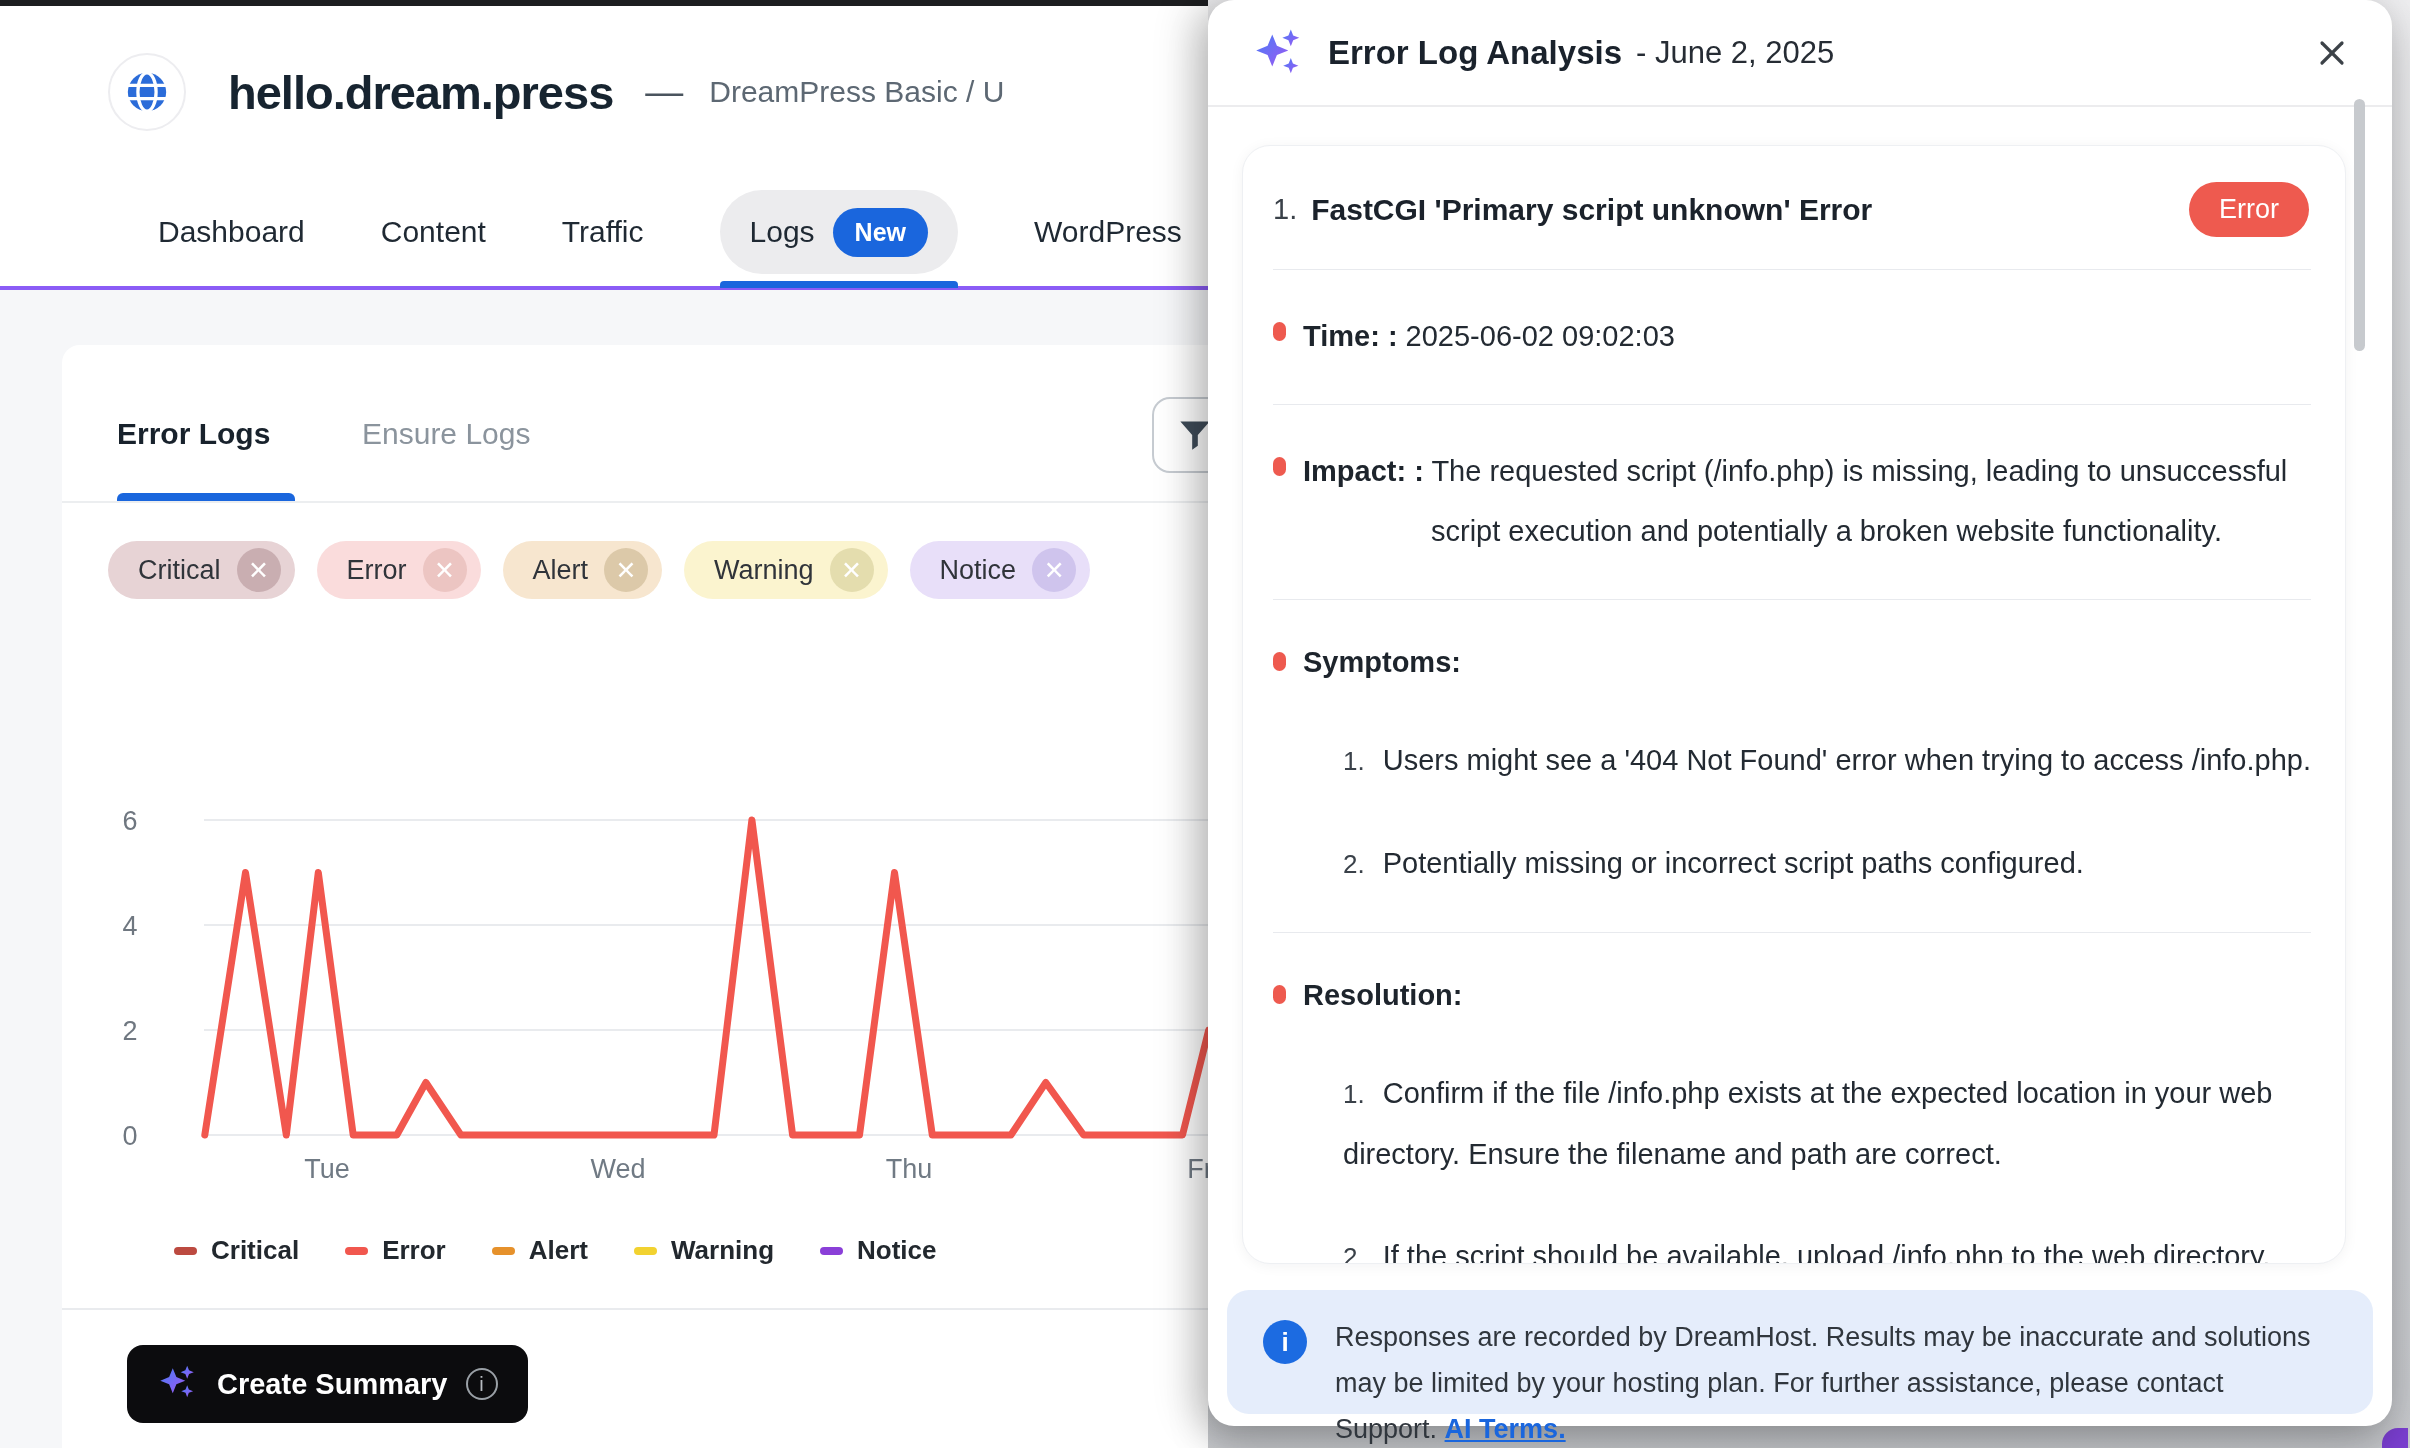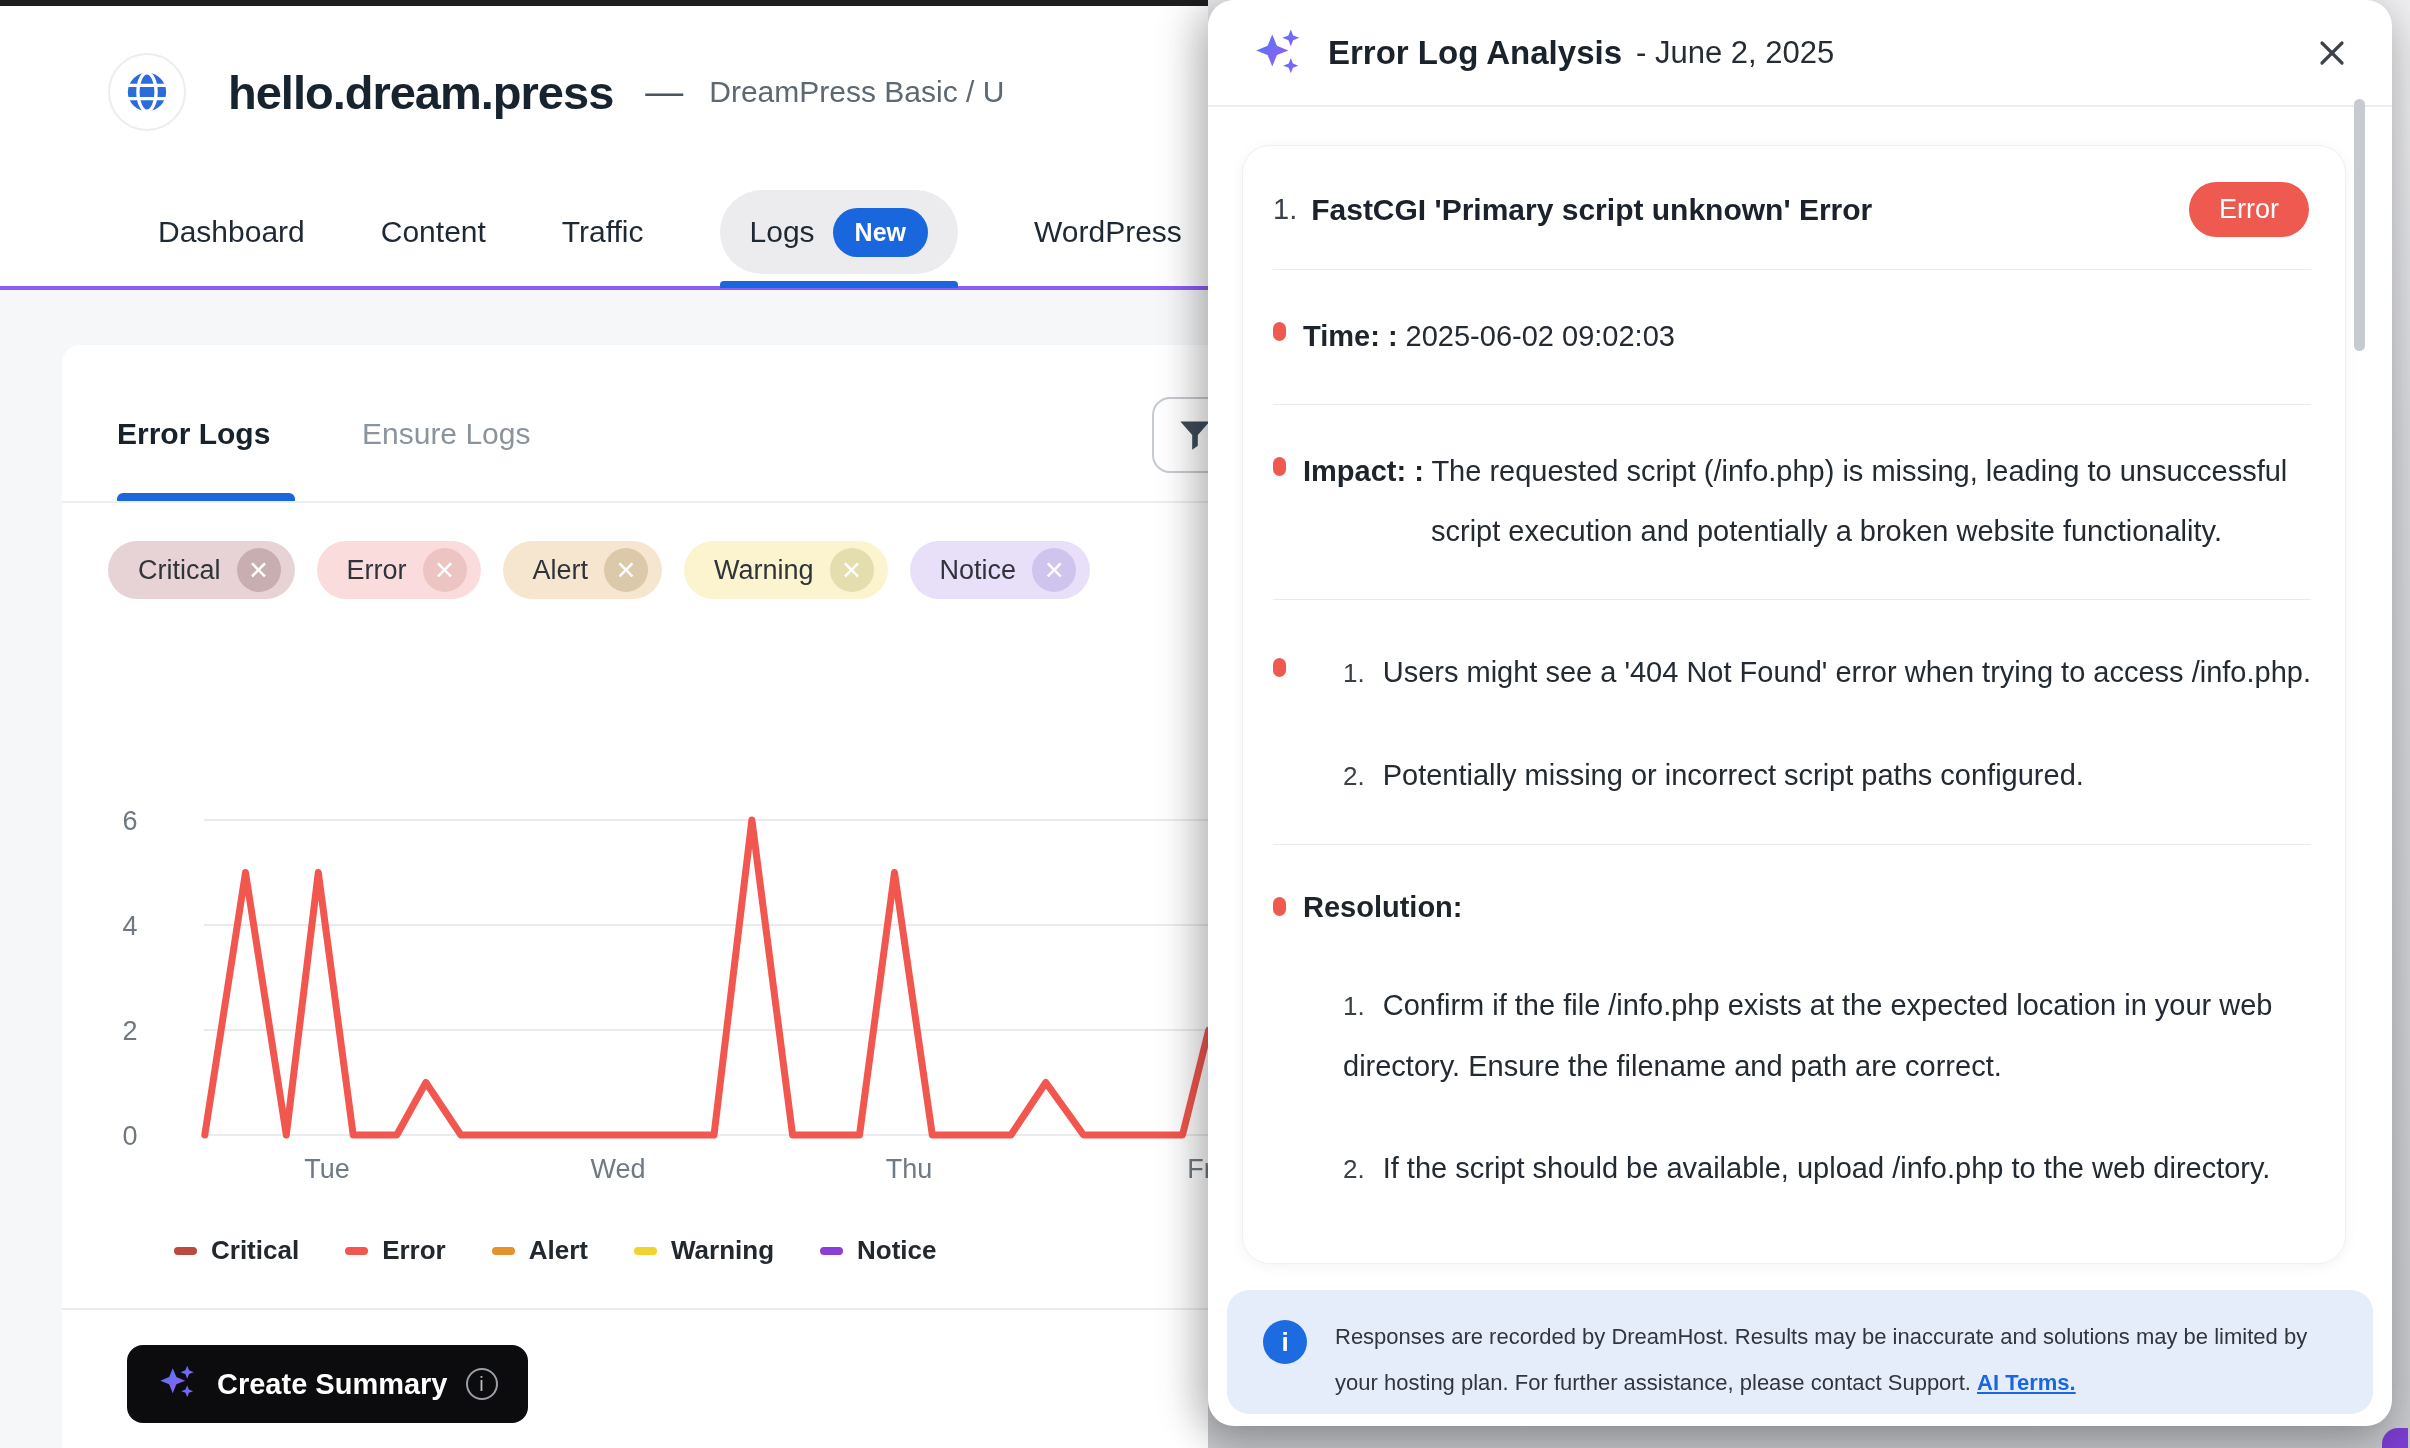--- a/index.html
+++ b/index.html
@@ -96,21 +96,21 @@
   .sec-label { font-weight:bold; font-size:29px; color:#1d242c; line-height:52px; }
   .o-item { margin-left:40px; margin-top:42px; font-size:29px; line-height:60px; color:#232a32; }
   .o-num { font-size:26px; color:#3a4149; margin-right:18px; }
   .sec-div { height:1px; background:#e8eaee; margin:38px 10px 0 0; }
 
   .banner { position:absolute; left:19px; top:1290px; width:1146px; height:124px;
     background:#e5edfb; border-radius:22px; display:flex; padding:24px 40px 0 36px; }
   .banner-icon { width:44px; height:44px; border-radius:50%; background:#1c6be1; color:#fff;
     font-size:26px; font-weight:bold; display:flex; align-items:center; justify-content:center;
     flex:none; margin-top:6px; }
-  .banner-text { margin-left:28px; font-size:22px; line-height:46px; color:#30363d; max-width:990px; }
+  .banner-text { margin-left:28px; font-size:27px; line-height:46px; color:#30363d; max-width:990px; }
   .banner-text a { color:#1a66dd; font-weight:bold; text-decoration:underline; }
 
   #chart-svg { position:absolute; left:56px; top:433px; }
 </style>
 </head>
 <body>
 
 <div id="stage">
   <div class="top-strip"></div>
 
@@ -281,20 +281,21 @@
             <div class="sec-kv"><b>Time: :</b> 2025-06-02 09:02:03</div>
           </div>
           <div class="sec-div"></div>
           <div class="sec">
             <span class="dot"></span>
             <div class="sec-kv"><b>Impact: :</b> The requested script (/info.php) is missing, leading to unsuccessful script execution and potentially a broken website functionality.</div>
           </div>
           <div class="sec-div"></div>
           <div class="sec">
             <span class="dot"></span>
+            <div class="sec-label">Symptoms:</div>
             <div class="o-item"><span class="o-num">1.</span><span>Users might see a '404 Not Found' error when trying to access /info.php.</span></div>
             <div class="o-item"><span class="o-num">2.</span><span>Potentially missing or incorrect script paths configured.</span></div>
           </div>
           <div class="sec-div"></div>
           <div class="sec">
             <span class="dot"></span>
             <div class="sec-label">Resolution:</div>
             <div class="o-item"><span class="o-num">1.</span><span>Confirm if the file /info.php exists at the expected location in your web directory. Ensure the filename and path are correct.</span></div>
             <div class="o-item"><span class="o-num">2.</span><span>If the script should be available, upload /info.php to the web directory.</span></div>
           </div>

